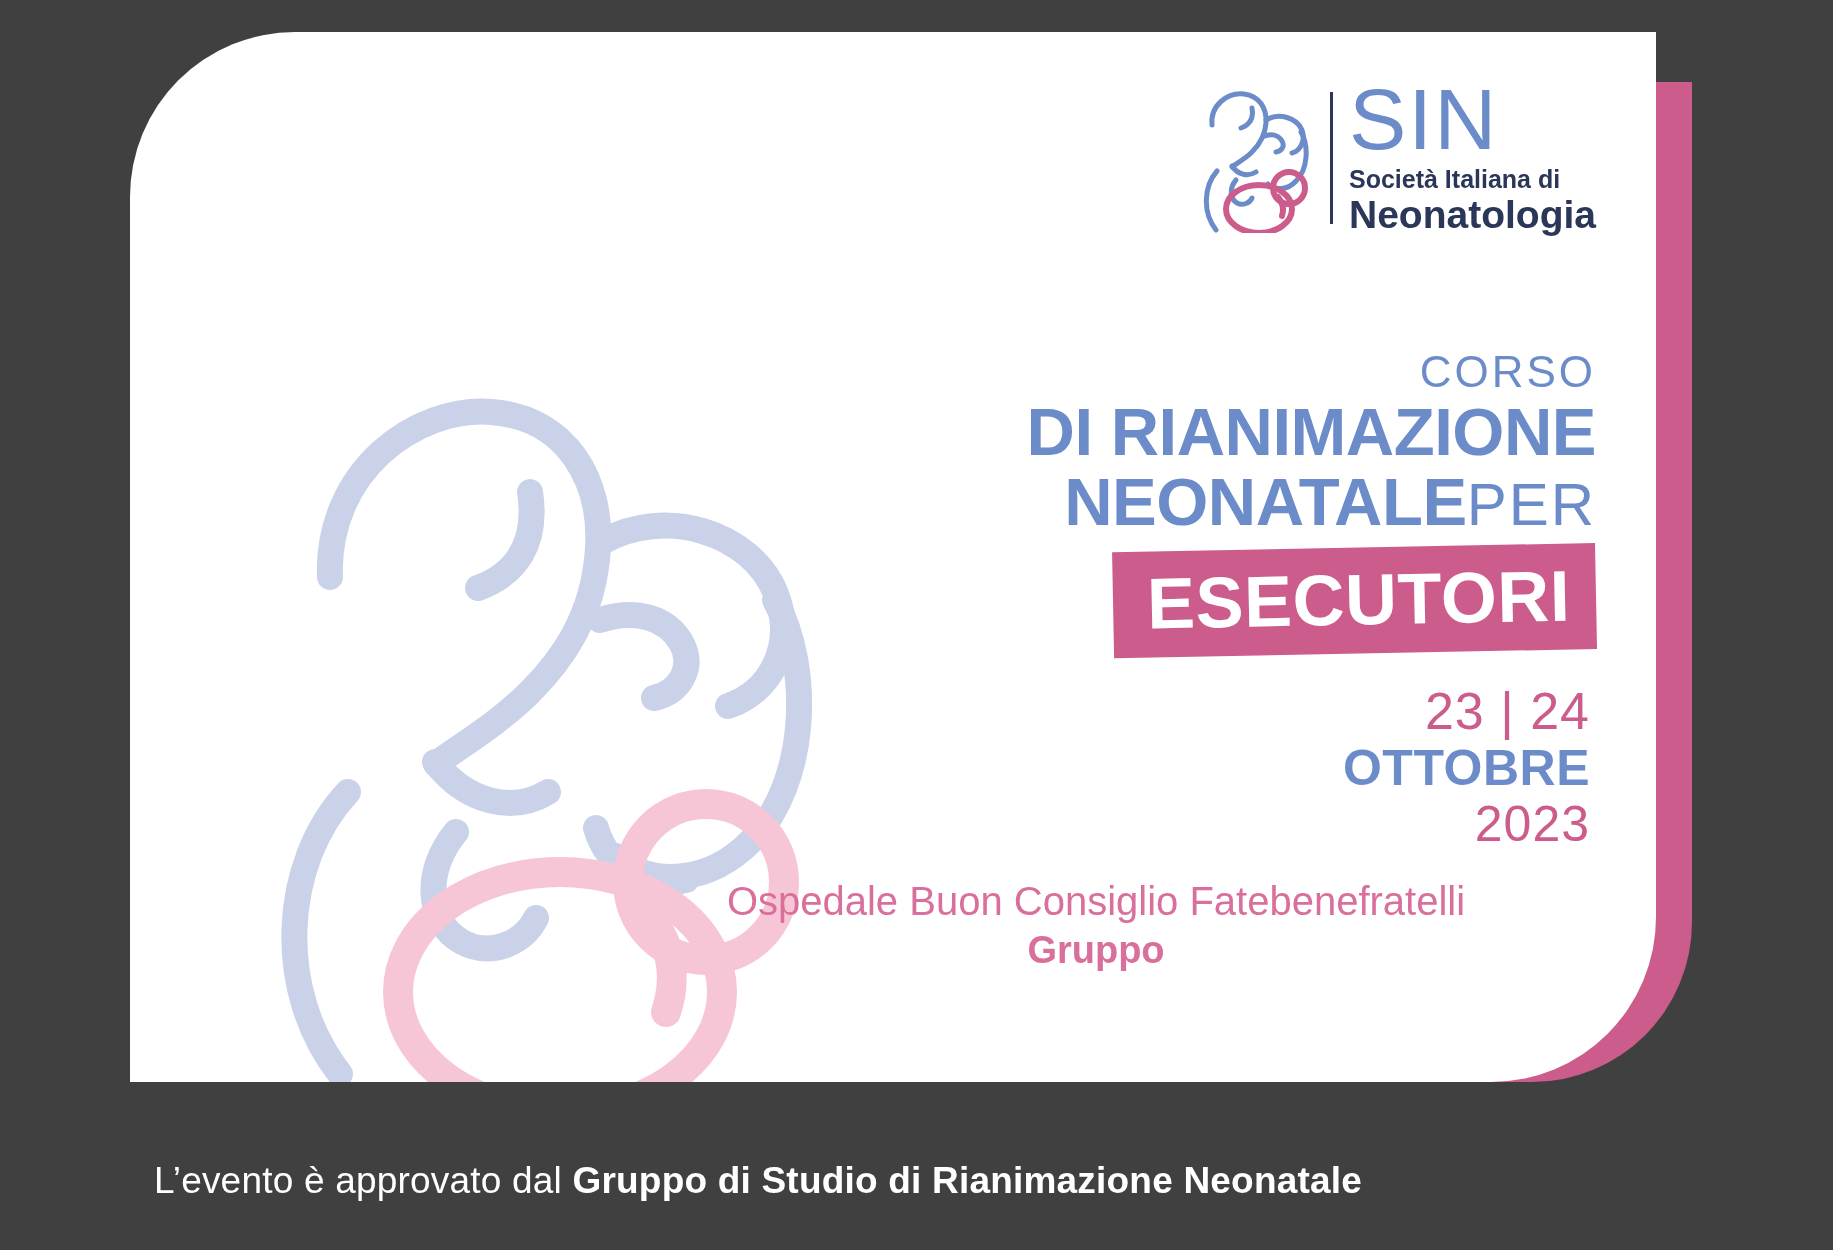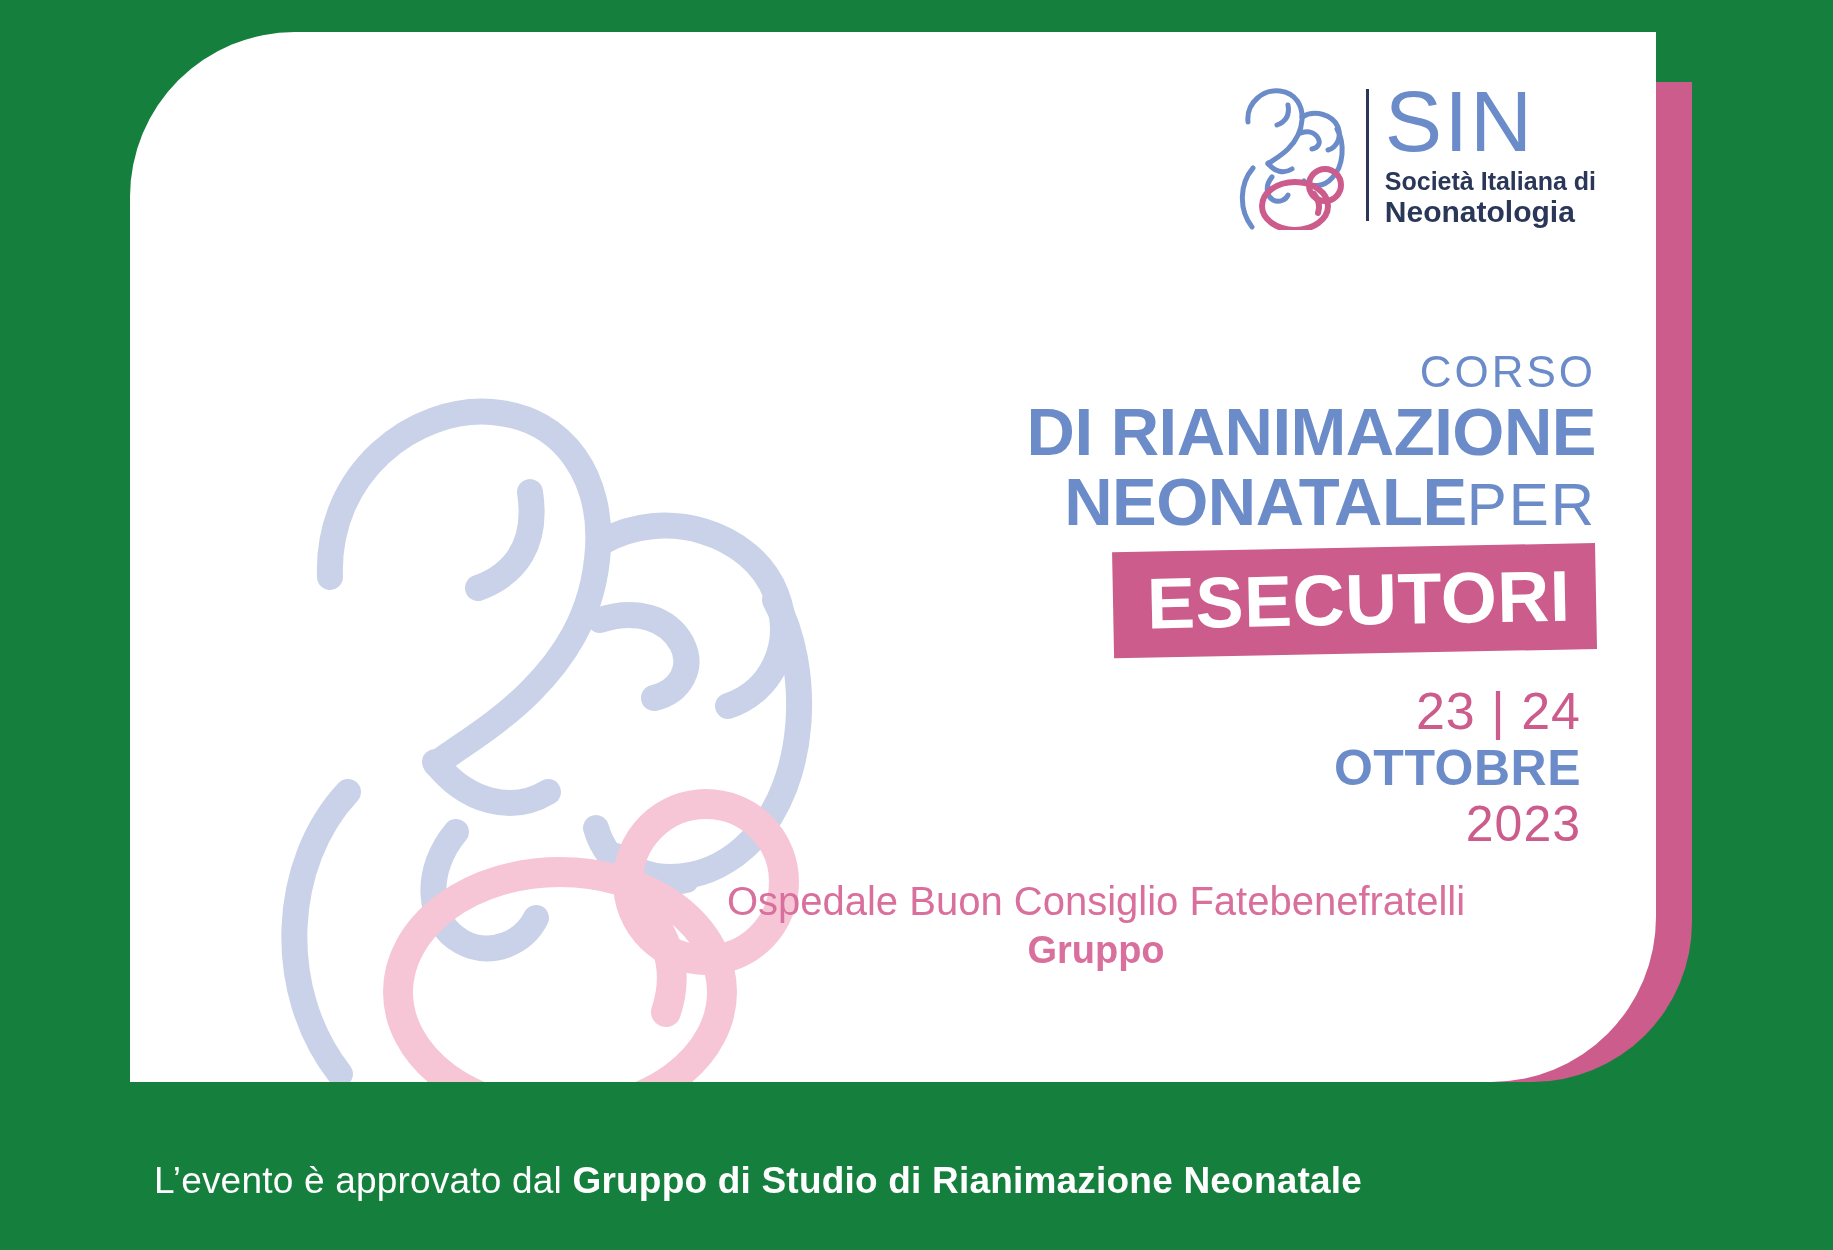--- a/index.html
+++ b/index.html
@@ -13,21 +13,21 @@
   body {
     background:#2b3758;
     font-family:"Liberation Sans", sans-serif;
     position:relative;
   }
 
   
   #poster-stage {
     position:absolute;
     inset:0;
-    background:#15803d;
+    background:#404040;
   }
 
   
   #pink-layer {
     position:absolute;
     left:180px;
     top:82px;
     width:1512px;
     height:1000px;
     background:#cb5c8c;
@@ -85,21 +85,21 @@
     letter-spacing:2px;
   }
   #sin-sub1 {
     font-size:25px;
     line-height:1.12;
     font-weight:700;
     color:#2b3758;
     margin-top:6px;
   }
   #sin-sub2 {
-    font-size:30px;
+    font-size:39px;
     line-height:1.12;
     font-weight:700;
     color:#2b3758;
   }
 
   
   #title-block {
     position:absolute;
     right:60px;
     top:300px;
@@ -142,21 +142,21 @@
     line-height:1;
     letter-spacing:0.5px;
     padding:16px 26px 18px 34px;
     transform:rotate(-1.1deg);
     transform-origin:right center;
   }
 
   
   #date-block {
     position:absolute;
-    right:75px;
+    right:66px;
     top:650px;
     width:800px;
     text-align:right;
   }
   #date-days {
     font-size:52px;
     line-height:1.12;
     font-weight:400;
     color:#cb5c8c;
     letter-spacing:1px;

